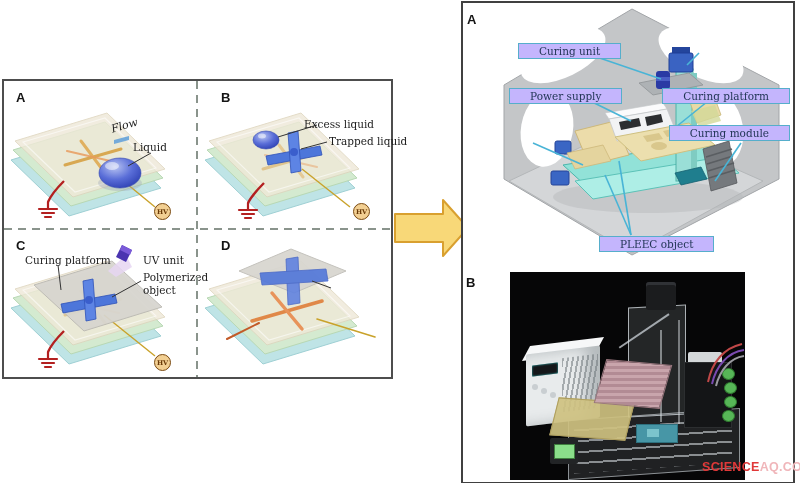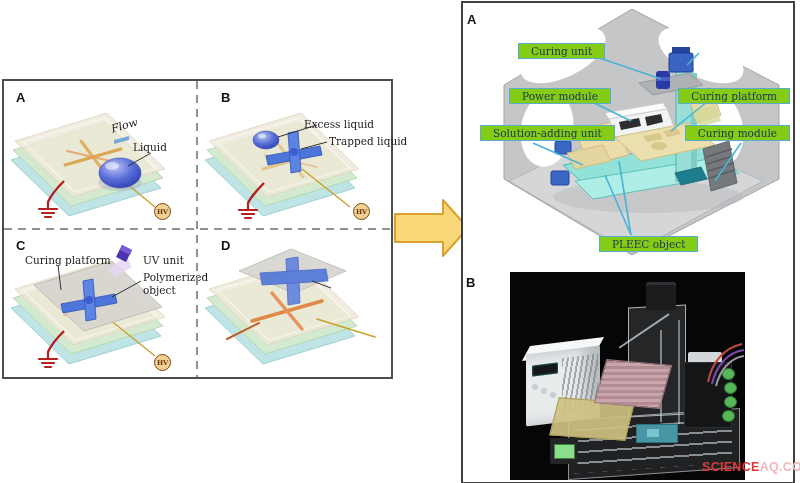--- a/index.html
+++ b/index.html
@@ -31,22 +31,22 @@
 
   
   .big-arrow{position:absolute;left:393px;top:197px;}
 
   
   .right-box{position:absolute;left:461px;top:1px;width:330px;height:479px;
              border:2px solid #404040;background:#ffffff;}
   .rletter{position:absolute;font-family:"Liberation Sans",sans-serif;font-weight:bold;
            font-size:13px;color:#141414;z-index:6;}
   .diagram-svg{position:absolute;left:0;top:0;width:330px;height:262px;z-index:1;}
-  .callout{position:absolute;z-index:5;background:#84cc16;border:1px solid #56aecb;
-           color:#1e3352;font-size:10.5px;padding:1px 12px;white-space:nowrap;
+  .callout{position:absolute;z-index:5;background:#c4b5fd;border:1px solid #56aecb;
+           color:#1e3352;font-size:10.5px;padding:1px 20px;white-space:nowrap;
            font-family:"DejaVu Serif",serif;}
 
   
   .photo{position:absolute;left:47px;top:269px;width:235px;height:208px;background:#060607;
          overflow:hidden;z-index:2;}
   .photo *{position:absolute;}
   .ps-main{left:16px;top:78px;width:74px;height:72px;background:#e8ebec;
            transform:skewY(-7deg);border-radius:2px;box-shadow:inset -14px 0 14px rgba(120,128,132,.45);}
   .ps-top{left:16px;top:70px;width:74px;height:14px;background:#f6f7f8;transform:skewY(-7deg) skewX(-30deg);}
   .ps-vents{left:52px;top:84px;width:36px;height:54px;transform:skewY(-7deg);
@@ -262,23 +262,22 @@
         <path d="M119,94 L168,118"></path>
         <path d="M250,94 L208,128"></path>
         <path d="M70,140 L120,162"></path>
         <path d="M278,140 L252,178"></path>
         <path d="M168,232 L142,172"></path>
         <path d="M168,232 L156,158"></path>
       </g>
     </svg>
 
     <div class="callout" style="left:55px;top:40px">Curing unit</div>
-    <div class="callout" style="left:46px;top:85px">Power module</div>
+    <div class="callout" style="left:46px;top:85px">Power supply</div>
     <div class="callout" style="right:3px;top:85px">Curing platform</div>
-    <div class="callout" style="left:17px;top:122px">Solution-adding unit</div>
     <div class="callout" style="right:3px;top:122px">Curing module</div>
     <div class="callout" style="left:136px;top:233px">PLEEC object</div>
 
     <div class="rletter" style="left:3px;top:272px">B</div>
 
     <div class="photo">
       <div class="tower-brace"></div>
       <div class="tower"></div>
       <div class="stepper"></div>
       <div class="acr1"></div>

